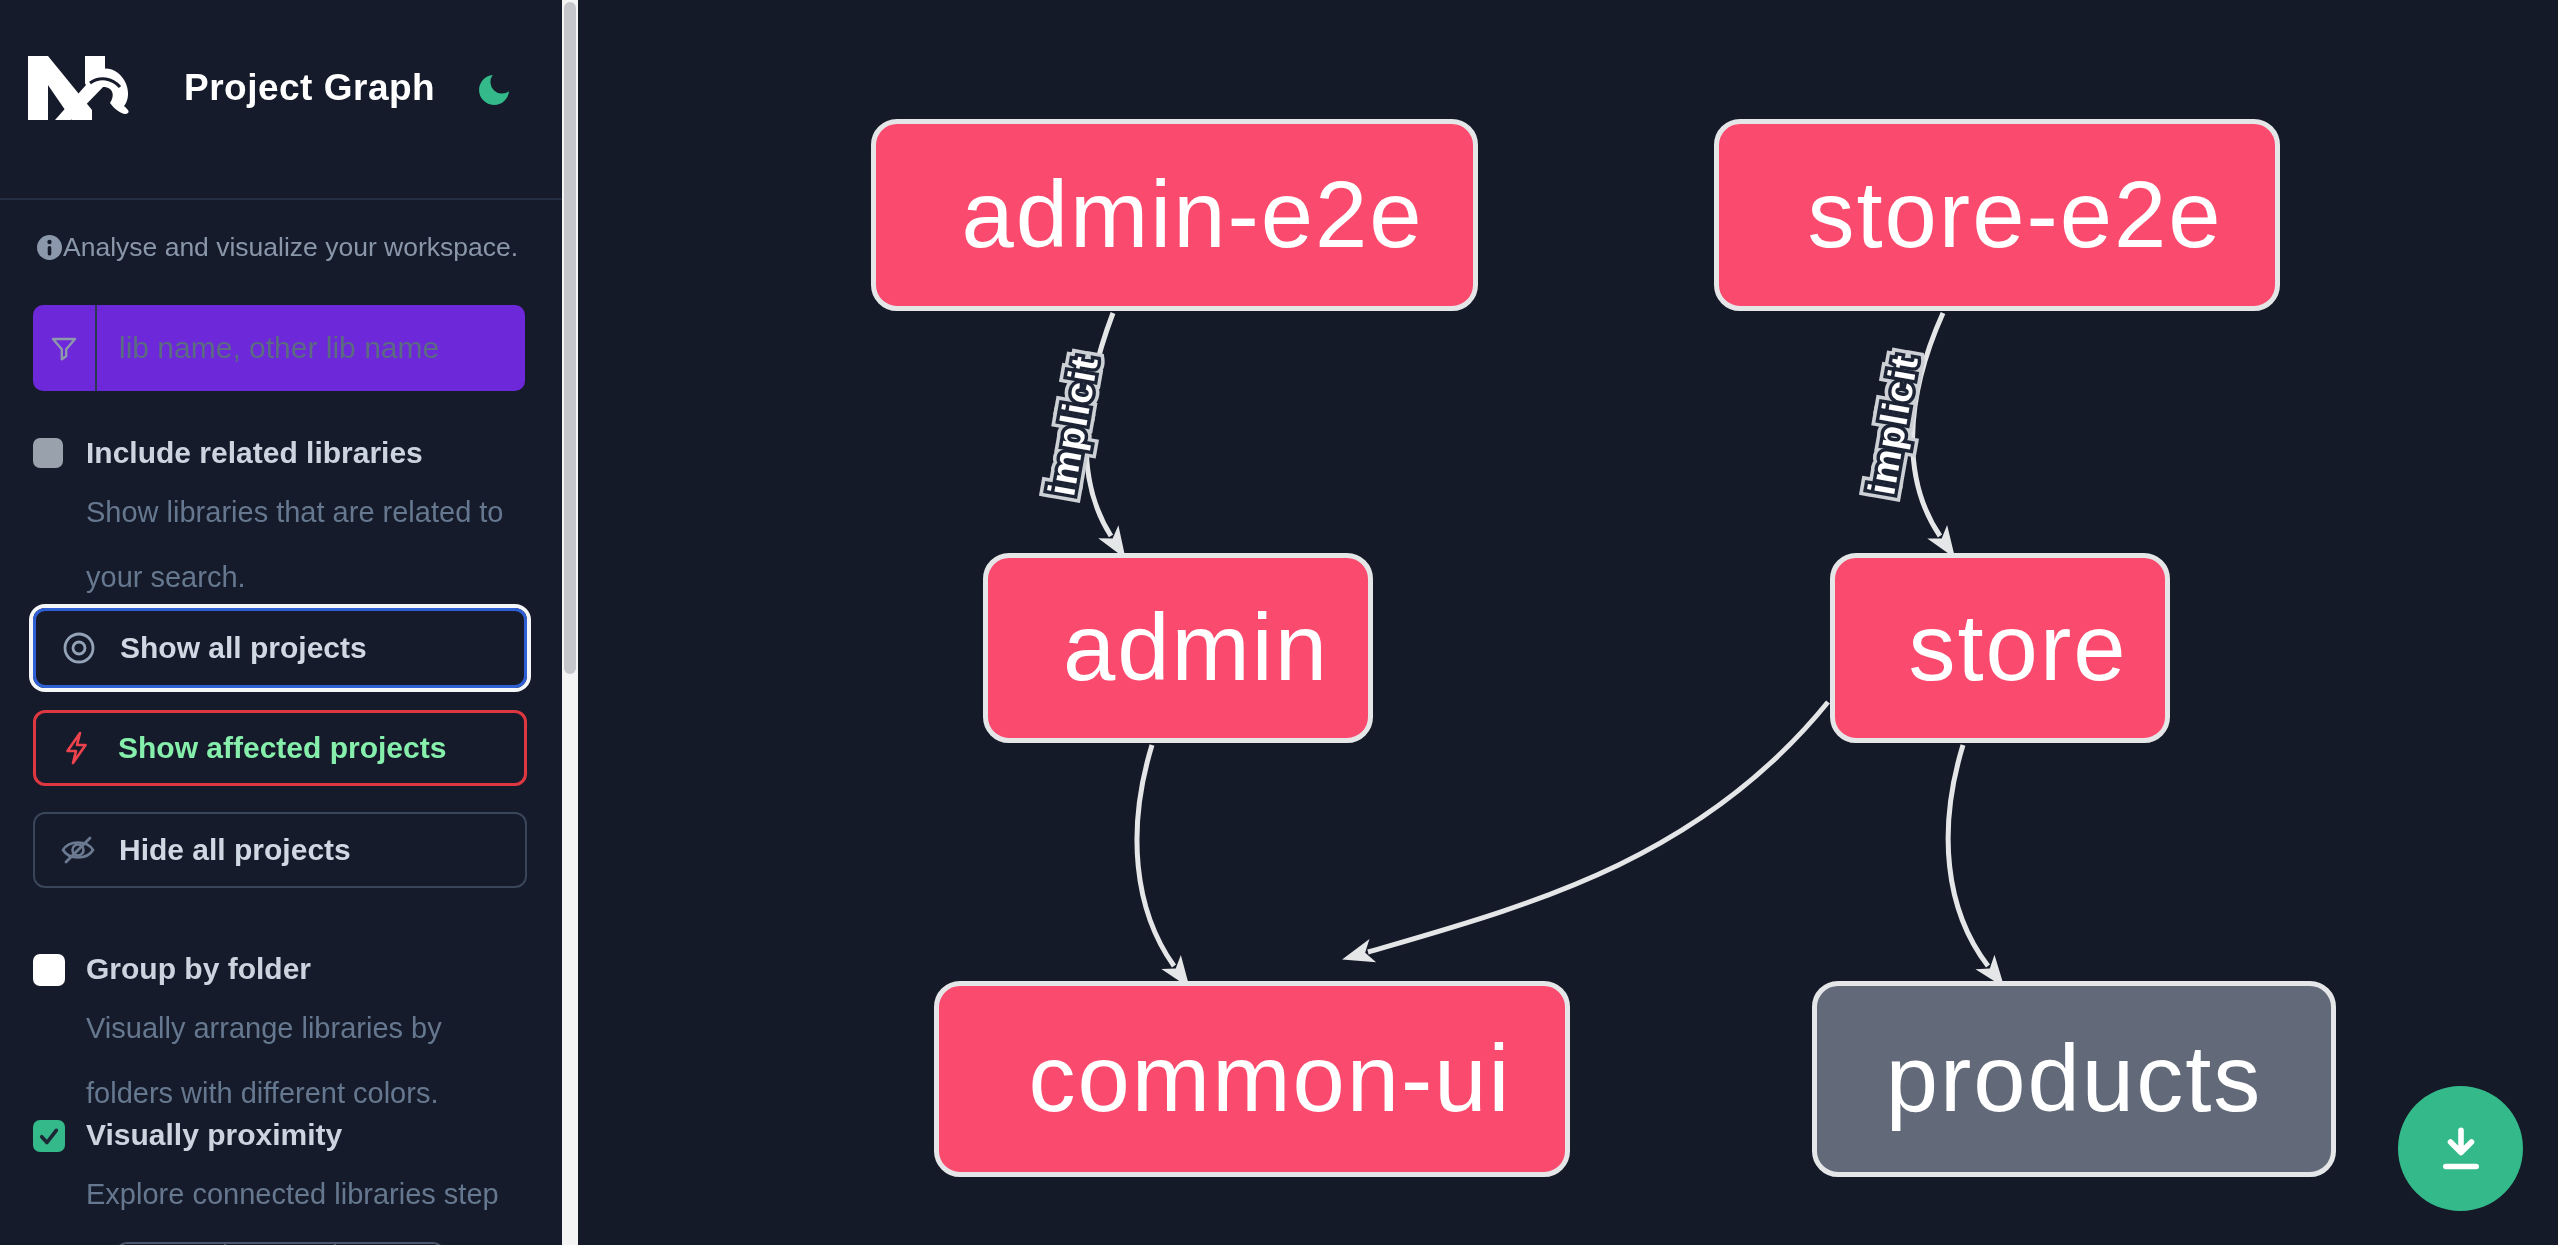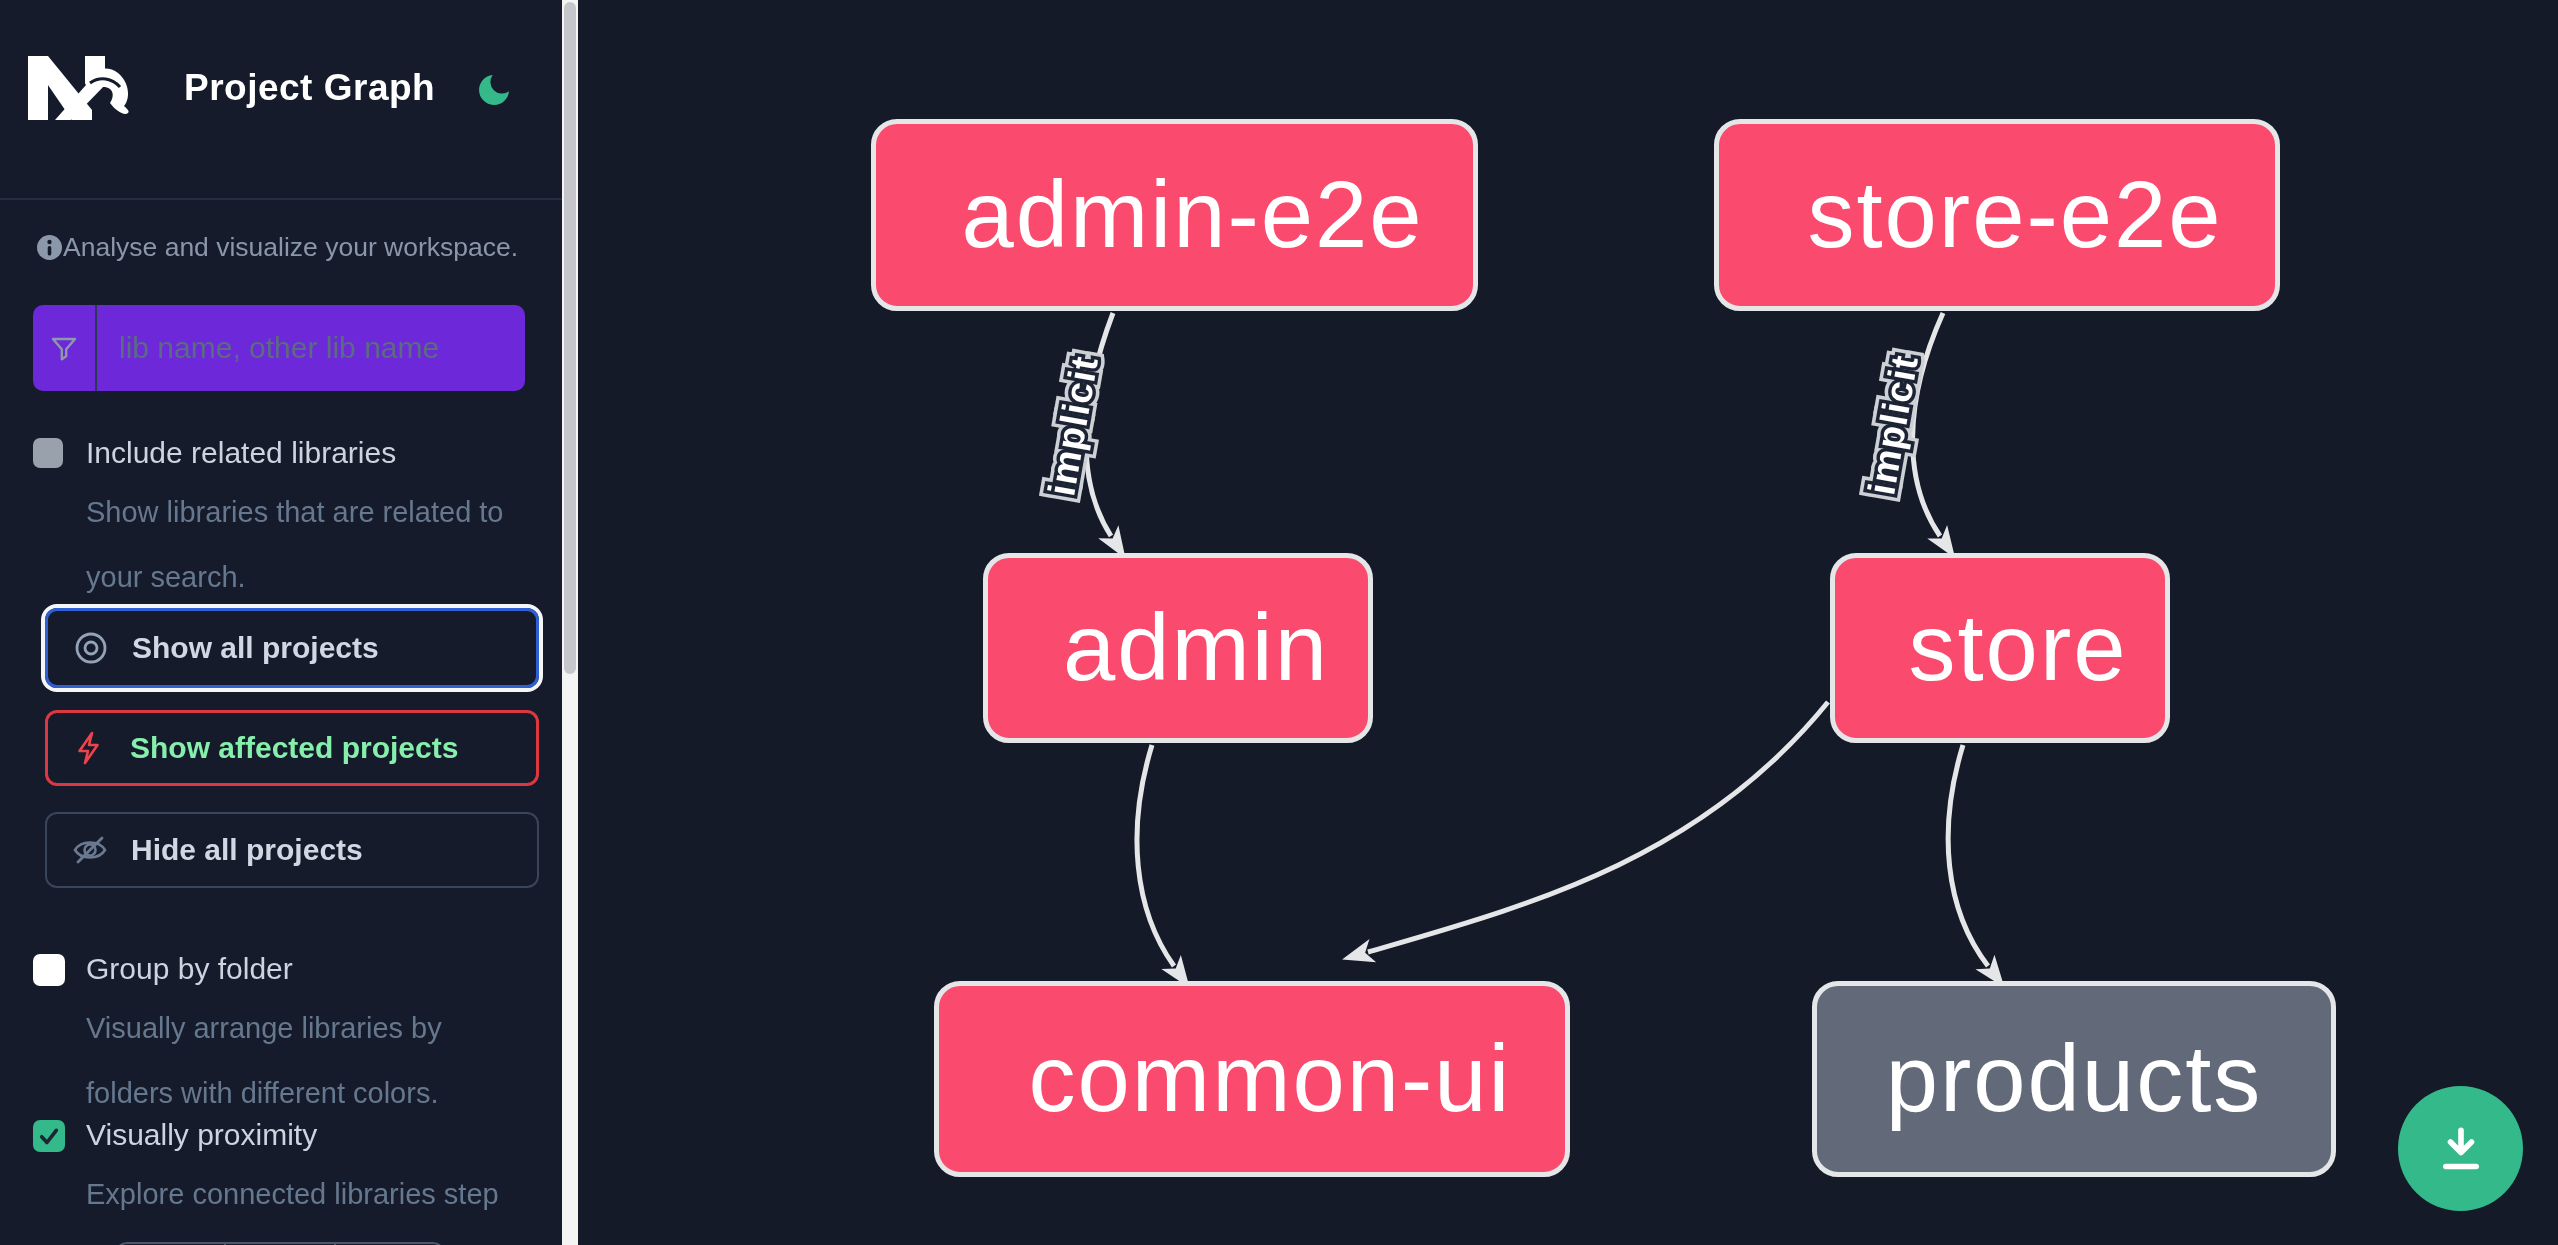--- a/index.html
+++ b/index.html
@@ -20,24 +20,24 @@
   .searchbox{position:absolute;left:33px;top:305px;width:492px;height:86px;background:#6d28d9;border-radius:10px;display:flex;align-items:stretch;overflow:hidden;}
   .search-icon-cell{width:62px;display:flex;align-items:center;justify-content:center;border-right:2px solid #2c3850;flex:none;}
   .searchbox input{flex:1;background:transparent;border:none;outline:none;padding:0 22px;font-size:30px;color:#aab6c8;font-family:"Liberation Sans",sans-serif;}
   .searchbox input::placeholder{color:#5b6b82;opacity:1;}
   
   .opt{position:absolute;left:33px;width:494px;}
   .opt .cb{position:absolute;left:0;top:2px;border-radius:7px;}
   .cb-gray{width:30px;height:30px;background:#99a1ad;}
   .cb-white{width:32px;height:32px;background:#ffffff;}
   .cb-green{width:32px;height:32px;background:#34b98a;display:flex;align-items:center;justify-content:center;}
-  .opt-label{margin-left:53px;font-size:30px;font-weight:400;color:#cbd4df;line-height:34px;}
+  .opt-label{margin-left:53px;font-size:30px;font-weight:700;color:#cbd4df;line-height:34px;}
   .opt-desc{margin-left:53px;margin-top:10px;font-size:29px;color:#66788f;line-height:65px;max-width:472px;}
   
-  .abtn{position:absolute;left:33px;width:494px;box-sizing:border-box;border-radius:12px;display:flex;align-items:center;gap:22px;padding-left:24px;cursor:pointer;background:transparent;margin-left:12px;}
+  .abtn{position:absolute;left:33px;width:494px;box-sizing:border-box;border-radius:12px;display:flex;align-items:center;gap:22px;padding-left:24px;cursor:pointer;background:transparent;}
   .abtn .lbl{font-size:30px;font-weight:600;color:#cfd8e3;}
   .abtn-focused{top:608px;height:80px;border:3px solid #2e5fd3;box-shadow:0 0 0 4px #f4f6f8;}
   .abtn-danger{top:710px;height:76px;border:3px solid #dd3742;}
   .abtn-danger .lbl{color:#86efac;}
   .abtn-default{top:812px;height:76px;border:2px solid #39455a;}
   
   .scroll-track{position:absolute;left:562px;top:0;width:16px;height:1245px;background:#f4f4f5;}
   .scroll-thumb{position:absolute;left:2px;top:2px;width:12px;height:672px;border-radius:7px;background:#c4c6cc;}
   
   .segmented{position:absolute;left:115px;top:1242px;width:326px;height:40px;border:2px solid #4b586e;border-radius:12px 12px 0 0;display:flex;}

